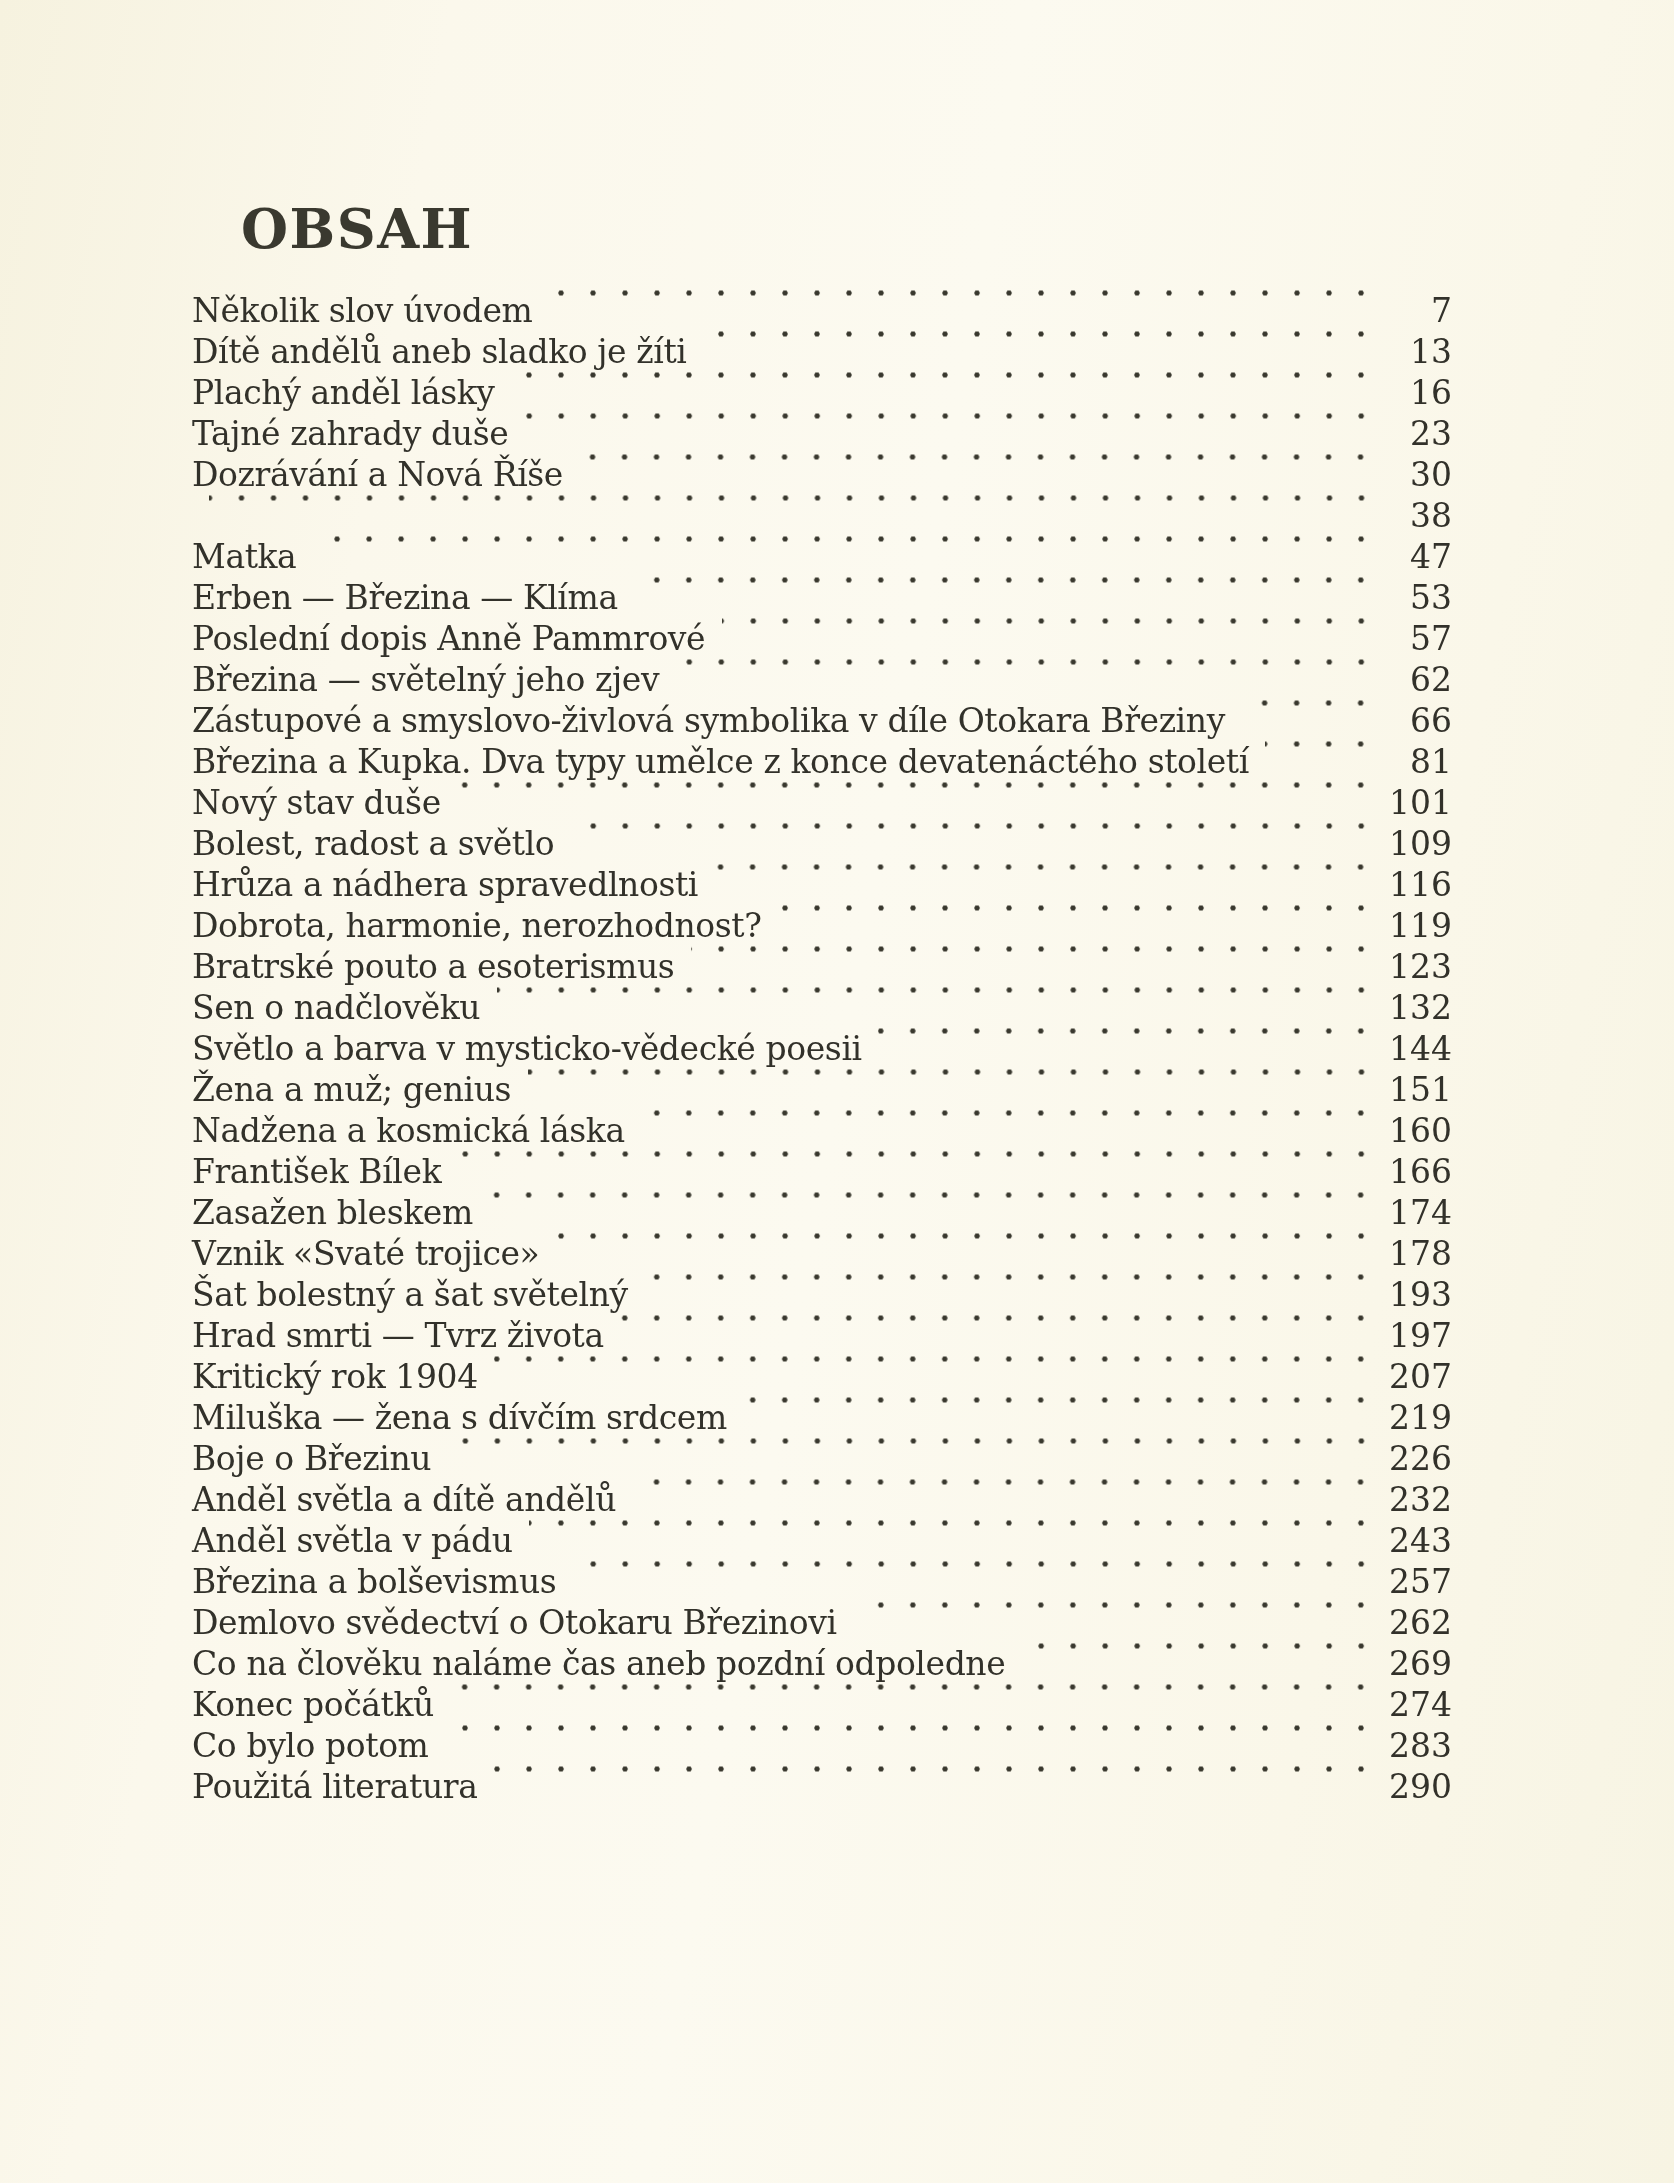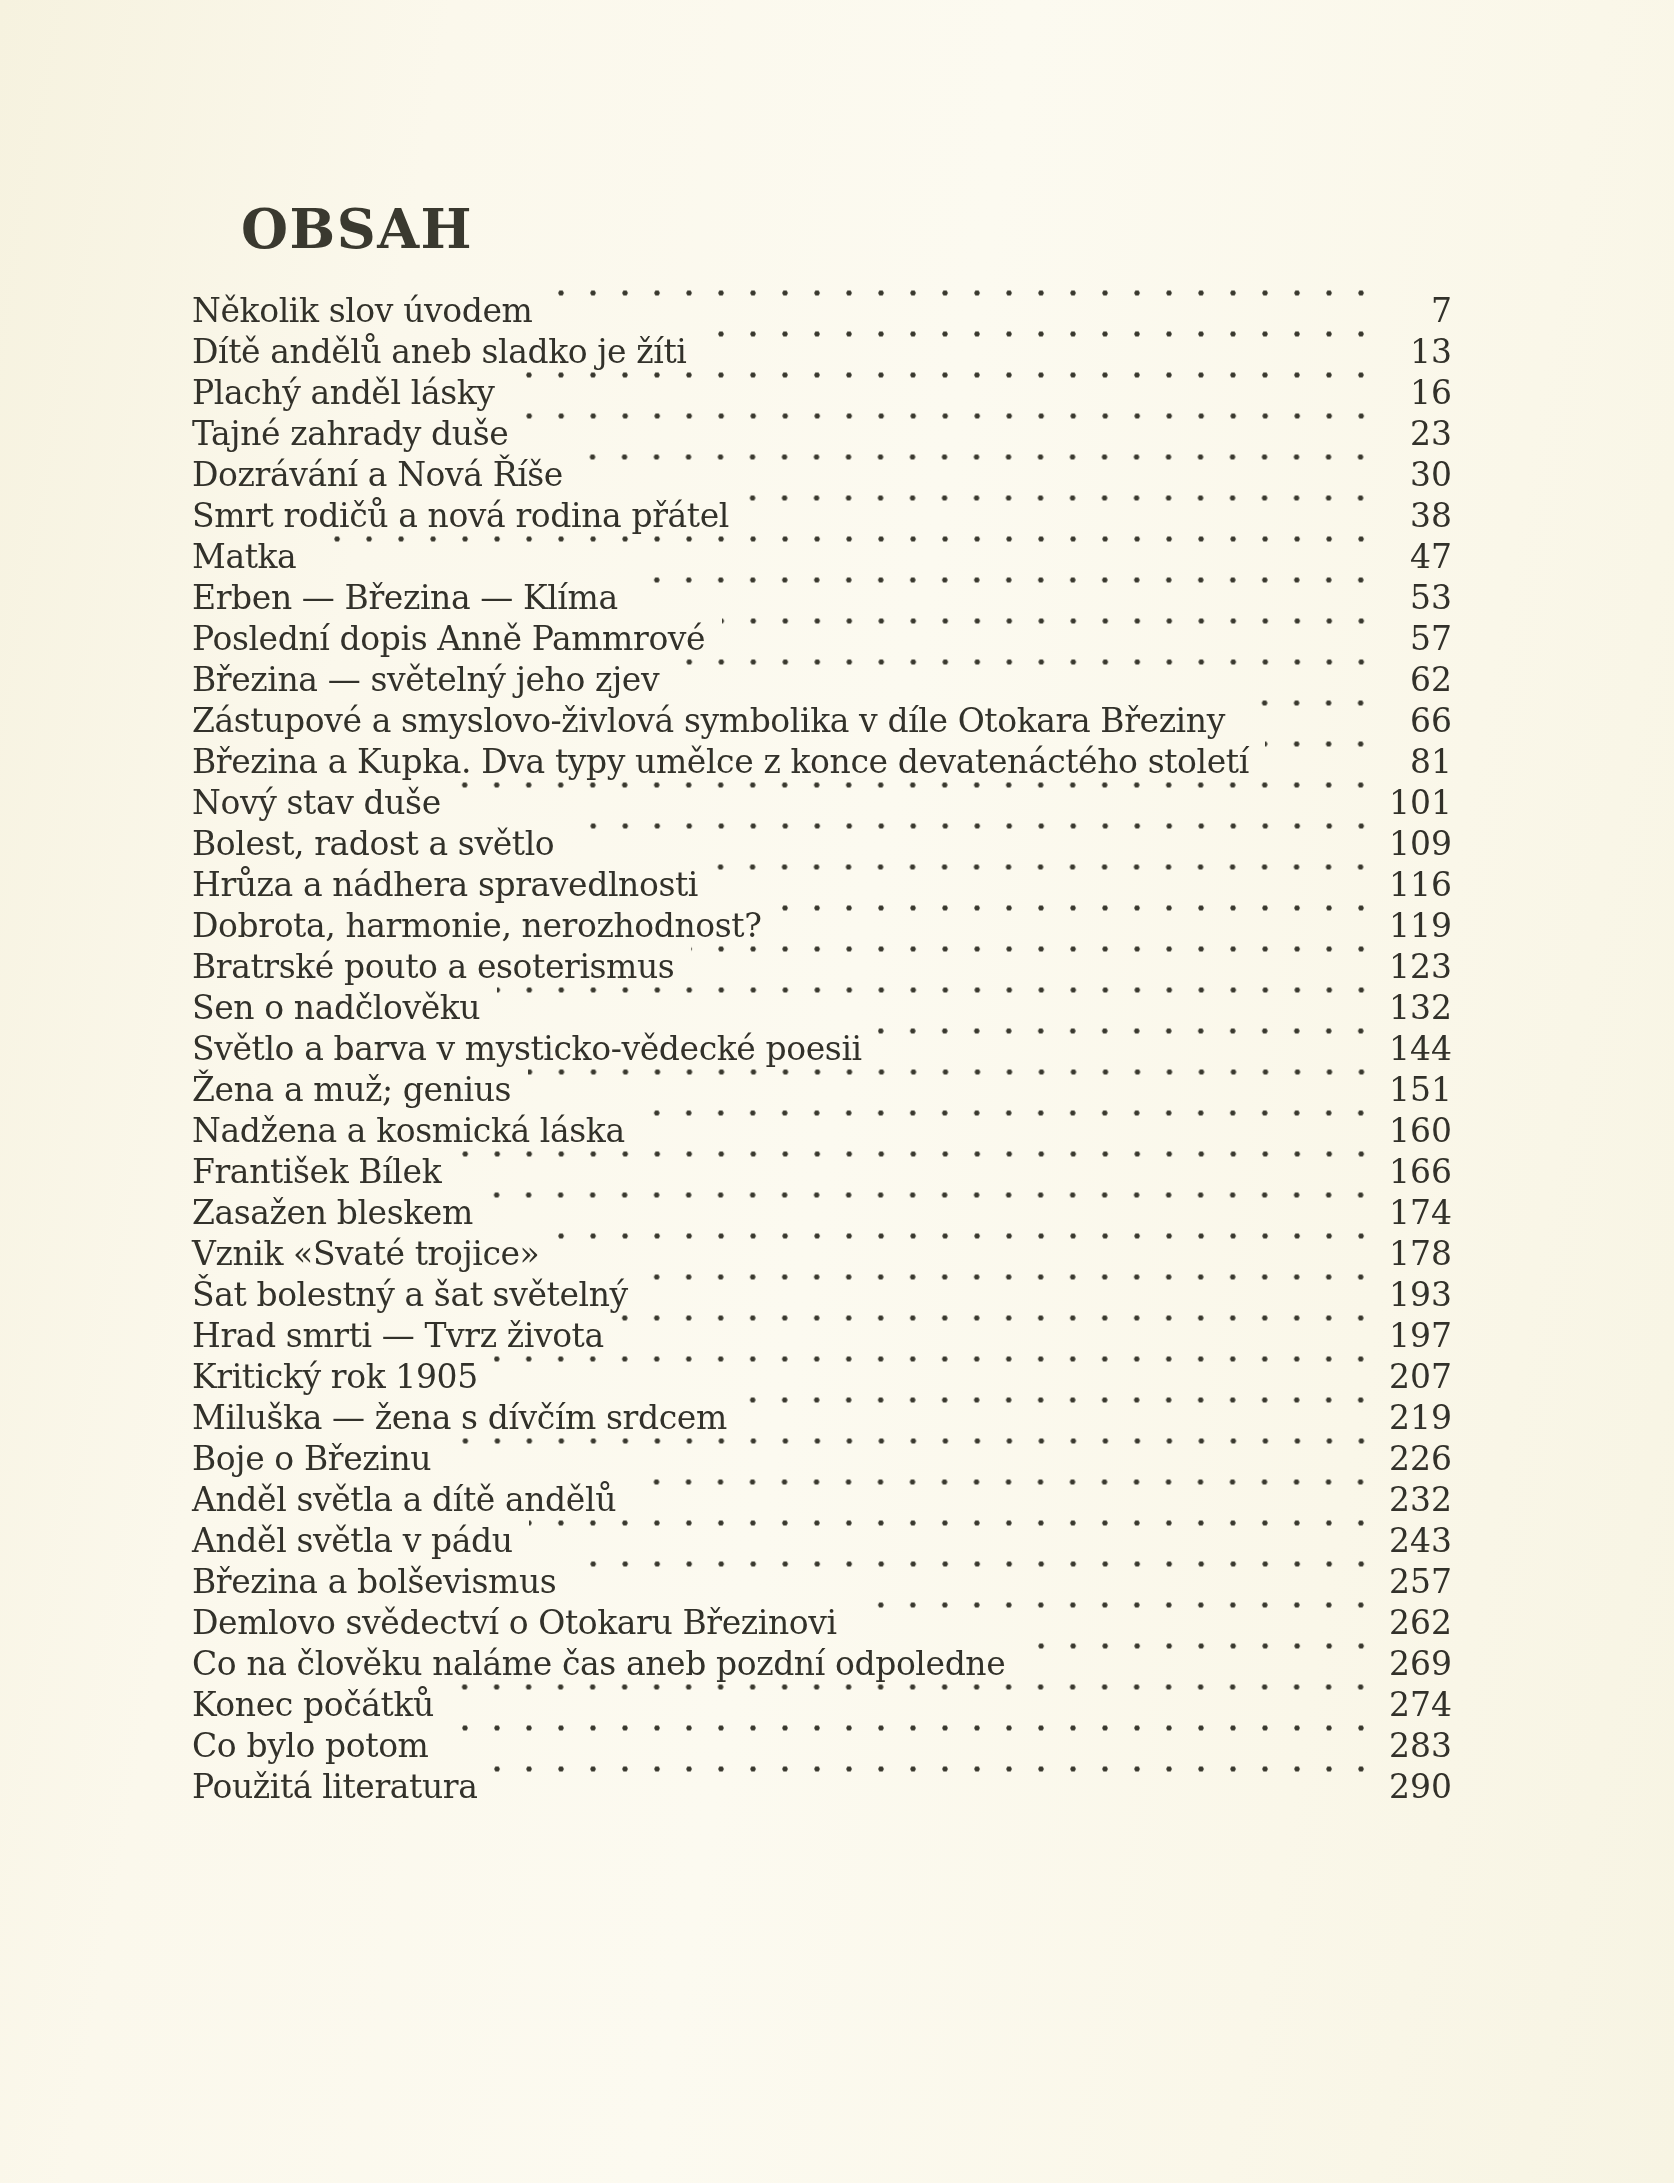--- a/index.html
+++ b/index.html
@@ -67,21 +67,20 @@
     <span class="page-num">23</span>
   </div>
 
   <div class="toc-row">
     <span class="toc-label">Dozrávání a Nová Říše</span>
     <span class="leader"></span>
     <span class="page-num">30</span>
   </div>
 
   <div class="toc-row">
-    <span class="toc-label">Smrt rodičů a nová rodina přátel</span>
     <span class="leader"></span>
     <span class="page-num">38</span>
   </div>
 
   <div class="toc-row">
     <span class="toc-label">Matka</span>
     <span class="leader"></span>
     <span class="page-num">47</span>
   </div>
 
@@ -194,21 +193,21 @@
     <span class="page-num">193</span>
   </div>
 
   <div class="toc-row">
     <span class="toc-label">Hrad smrti — Tvrz života</span>
     <span class="leader"></span>
     <span class="page-num">197</span>
   </div>
 
   <div class="toc-row">
-    <span class="toc-label">Kritický rok 1905</span>
+    <span class="toc-label">Kritický rok 1904</span>
     <span class="leader"></span>
     <span class="page-num">207</span>
   </div>
 
   <div class="toc-row">
     <span class="toc-label">Miluška — žena s dívčím srdcem</span>
     <span class="leader"></span>
     <span class="page-num">219</span>
   </div>
 

